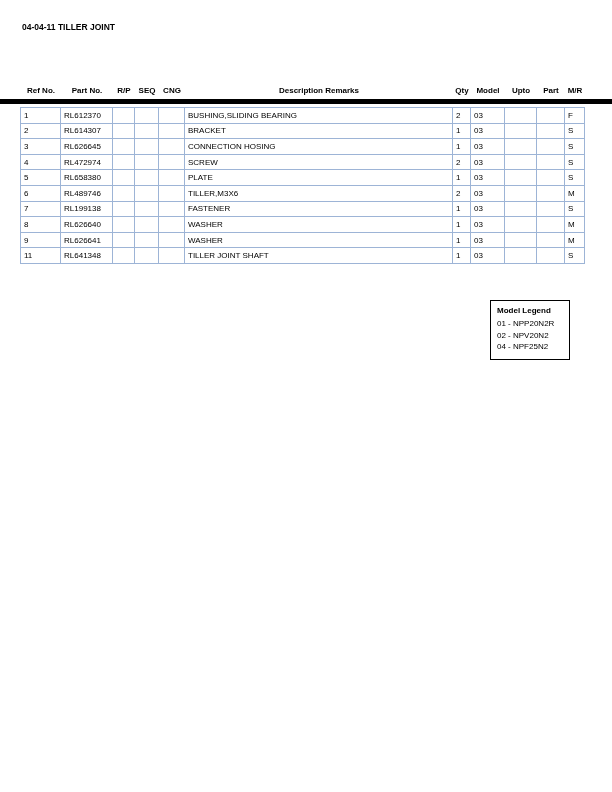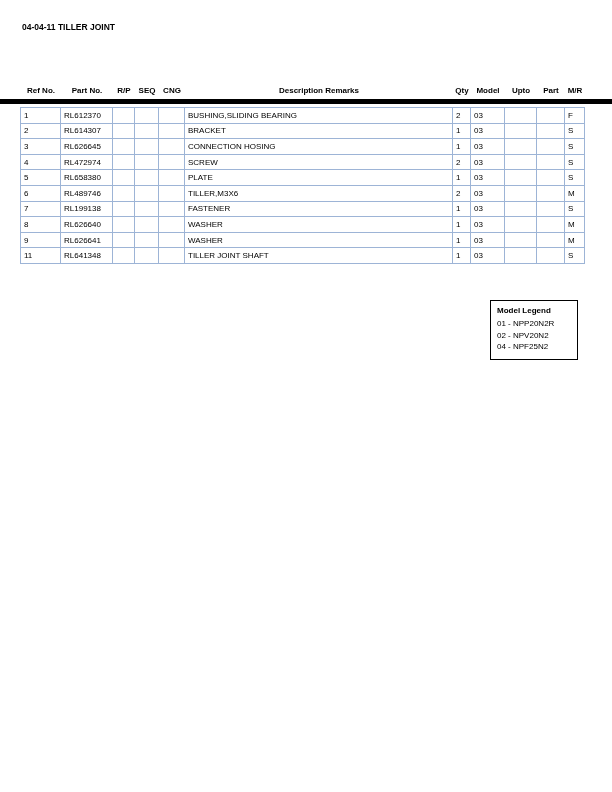--- a/index.html
+++ b/index.html
@@ -72,21 +72,21 @@
     padding: 0 3px;
     height: 14.6px;
     white-space: nowrap;
     overflow: hidden;
     vertical-align: middle;
   }
   .legend-box {
     position: absolute;
     left: 490px;
     top: 300px;
-    width: 88px;
+    width: 80px;
     box-sizing: border-box;
     border: 1px solid #000000;
     padding: 5px 6px 6px 6px;
     background: #ffffff;
   }
   .legend-title {
     font-size: 8px;
     font-weight: bold;
     margin-bottom: 3px;
     white-space: nowrap;

